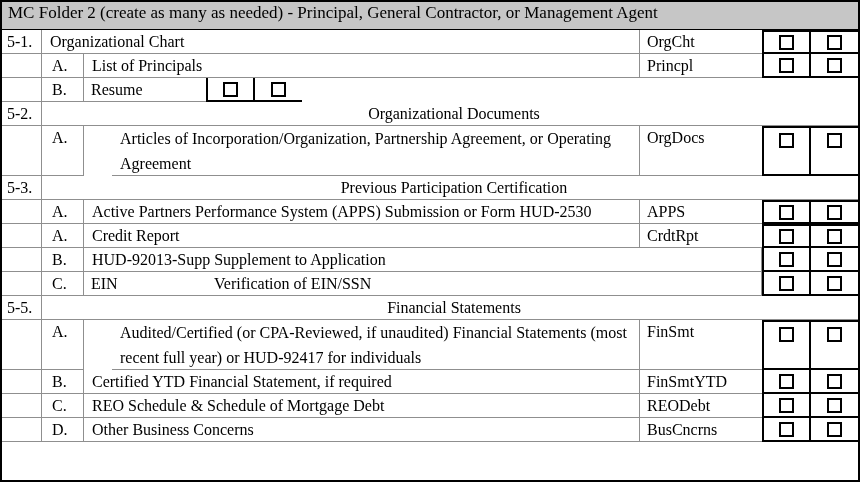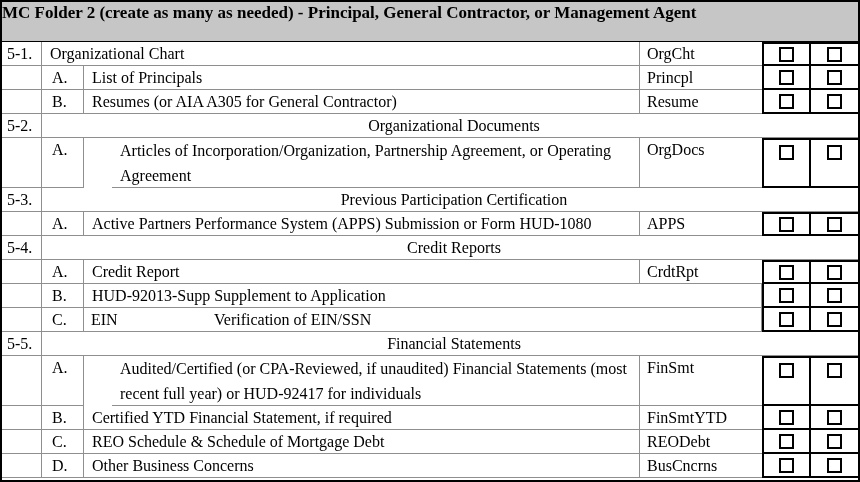--- a/index.html
+++ b/index.html
@@ -12,24 +12,25 @@
   html,body{margin:0;padding:0;background:#fff;}
   .sheet{
     width:860px;height:482px;box-sizing:border-box;
     border:2px solid var(--border);
     background:var(--row-bg);
     font-family:"Liberation Serif", serif;
     color:var(--text);
     overflow:hidden;
   }
   .header{
-    height:40px;box-sizing:border-box;
+    height:28px;box-sizing:border-box;
     background:var(--header-bg);
     border-bottom:1px solid var(--border);
-    font-weight:bold;font-size:17px;line-height:22px;
+    font-weight:normal;font-size:17px;line-height:22px;
+    padding-left:6px;
     white-space:nowrap;overflow:hidden;
   }
   .row{display:flex;height:24px;background:var(--row-bg);}
   .row.tall{height:50px;}
   .row.last{height:18px;}
   .cell{
     box-sizing:border-box;
     border-right:1px solid var(--grid);
     border-bottom:1px solid var(--grid);
     font-size:16px;line-height:23px;
@@ -86,21 +87,20 @@
         <div class="cell c-chk mid">
           <span class="box"></span>
         </div>
         <div class="cell c-chk c2">
           <span class="box"></span>
         </div>
       </div>
       <div class="row item">
         <div class="cell c-num"></div>
         <div class="cell c-letter">B.</div>
-        <div class="cell c-desc">Resumes (or AIA A305 for General Contractor)</div>
         <div class="cell c-code">Resume</div>
         <div class="cell c-chk mid">
           <span class="box"></span>
         </div>
         <div class="cell c-chk c2">
           <span class="box"></span>
         </div>
       </div>
       <div class="row section">
         <div class="cell c-num">5-2.</div>
@@ -118,32 +118,28 @@
           <span class="box"></span>
         </div>
       </div>
       <div class="row section">
         <div class="cell c-num">5-3.</div>
         <div class="cell c-desc">Previous Participation Certification</div>
       </div>
       <div class="row item chk-top">
         <div class="cell c-num"></div>
         <div class="cell c-letter">A.</div>
-        <div class="cell c-desc">Active Partners Performance System (APPS) Submission or Form HUD-1080</div>
+        <div class="cell c-desc">Active Partners Performance System (APPS) Submission or Form HUD-2530</div>
         <div class="cell c-code">APPS</div>
         <div class="cell c-chk mid">
           <span class="box"></span>
         </div>
         <div class="cell c-chk c2">
           <span class="box"></span>
         </div>
-      </div>
-      <div class="row section">
-        <div class="cell c-num">5-4.</div>
-        <div class="cell c-desc">Credit Reports</div>
       </div>
       <div class="row item chk-top">
         <div class="cell c-num"></div>
         <div class="cell c-letter">A.</div>
         <div class="cell c-desc">Credit Report</div>
         <div class="cell c-code">CrdtRpt</div>
         <div class="cell c-chk mid">
           <span class="box"></span>
         </div>
         <div class="cell c-chk c2">

